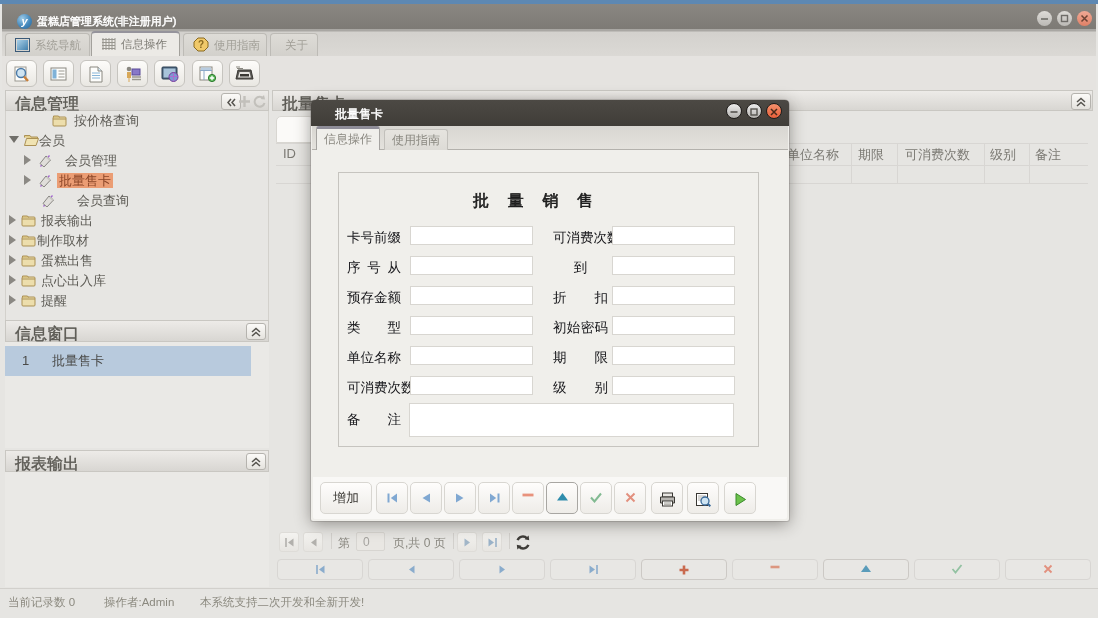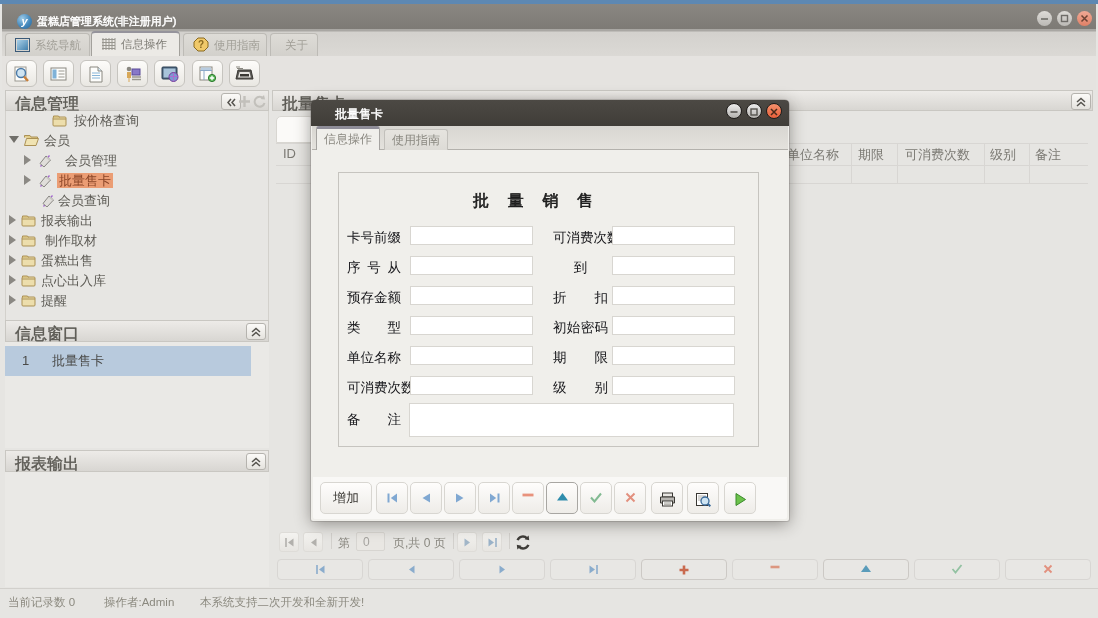--- a/index.html
+++ b/index.html
@@ -196,46 +196,46 @@
 <div class="abs" id="lpanel-tree">
 <div id="tree">
   <div class="trow" style="left:46px;top:0"><svg width="15" height="13" style="vertical-align:-2px">
           <rect x="1" y="3" width="13" height="9" rx="1" fill="#eddeac" stroke="#ab9155"></rect>
           <path d="M1 5h13" stroke="#ab9155"></path>
           <path d="M1.5 3.5v-1.5h5l1 1.5" fill="#e2cd8a" stroke="#ab9155"></path>
         </svg><span style="margin-left:7px">按价格查询</span></div>
   <div class="trow" style="left:3px;top:20px"><span class="arr-d" style="margin-right:4px;vertical-align:2px"></span><svg width="16" height="14" style="vertical-align:-2px">
           <path d="M1.5 4.5v-2h5.5l1 1.5h6.5v2" fill="#e2cd8a" stroke="#ab9155"></path>
           <path d="M1.5 12.5l2-7h12l-2.5 7z" fill="#f0e3b2" stroke="#ab9155"></path>
-        </svg><span style="margin-left:5px">会员</span></div>
+        </svg><span style="">会员</span></div>
   <div class="trow" style="left:18px;top:40px"><span class="arr-r" style="margin-right:7px"></span><svg class="wand" width="15" height="14" style="vertical-align:-2px">
           <path d="M2.5 13.5L11.5 2.5" stroke="#a060d0" stroke-width="1.2"></path>
           <path d="M2 10.5L8 3l4.5 4L6 14z" fill="#e0deda" stroke="#888682" stroke-width="1"></path>
           <path d="M8.7 4.2l3.2 2.9" stroke="#c8c6c2" stroke-width="1.7"></path>
         </svg><span style="margin-left:12px">会员管理</span></div>
   <div class="trow" style="left:18px;top:60px"><span class="arr-r" style="margin-right:7px"></span><svg class="wand" width="15" height="14" style="vertical-align:-2px">
           <path d="M2.5 13.5L11.5 2.5" stroke="#a060d0" stroke-width="1.2"></path>
           <path d="M2 10.5L8 3l4.5 4L6 14z" fill="#e0deda" stroke="#888682" stroke-width="1"></path>
           <path d="M8.7 4.2l3.2 2.9" stroke="#c8c6c2" stroke-width="1.7"></path>
         </svg><span class="hl" style="margin-left:4px">批量售卡</span></div>
   <div class="trow" style="left:35px;top:80px"><svg class="wand" width="15" height="14" style="vertical-align:-2px">
           <path d="M2.5 13.5L11.5 2.5" stroke="#a060d0" stroke-width="1.2"></path>
           <path d="M2 10.5L8 3l4.5 4L6 14z" fill="#e0deda" stroke="#888682" stroke-width="1"></path>
           <path d="M8.7 4.2l3.2 2.9" stroke="#c8c6c2" stroke-width="1.7"></path>
-        </svg><span style="margin-left:2px">会员查询</span></div>
+        </svg><span style="margin-left:21px">会员查询</span></div>
   <div class="trow" style="left:3px;top:100px"><span class="arr-r" style="margin-right:5px"></span><svg width="15" height="13" style="vertical-align:-2px">
           <rect x="1" y="3" width="13" height="9" rx="1" fill="#eddeac" stroke="#ab9155"></rect>
           <path d="M1 5h13" stroke="#ab9155"></path>
           <path d="M1.5 3.5v-1.5h5l1 1.5" fill="#e2cd8a" stroke="#ab9155"></path>
         </svg><span style="margin-left:5px">报表输出</span></div>
   <div class="trow" style="left:3px;top:120px"><span class="arr-r" style="margin-right:5px"></span><svg width="15" height="13" style="vertical-align:-2px">
           <rect x="1" y="3" width="13" height="9" rx="1" fill="#eddeac" stroke="#ab9155"></rect>
           <path d="M1 5h13" stroke="#ab9155"></path>
           <path d="M1.5 3.5v-1.5h5l1 1.5" fill="#e2cd8a" stroke="#ab9155"></path>
-        </svg><span style="margin-left:9px">制作取材</span></div>
+        </svg><span style="margin-left:1px">制作取材</span></div>
   <div class="trow" style="left:3px;top:140px"><span class="arr-r" style="margin-right:5px"></span><svg width="15" height="13" style="vertical-align:-2px">
           <rect x="1" y="3" width="13" height="9" rx="1" fill="#eddeac" stroke="#ab9155"></rect>
           <path d="M1 5h13" stroke="#ab9155"></path>
           <path d="M1.5 3.5v-1.5h5l1 1.5" fill="#e2cd8a" stroke="#ab9155"></path>
         </svg><span style="margin-left:5px">蛋糕出售</span></div>
   <div class="trow" style="left:3px;top:160px"><span class="arr-r" style="margin-right:5px"></span><svg width="15" height="13" style="vertical-align:-2px">
           <rect x="1" y="3" width="13" height="9" rx="1" fill="#eddeac" stroke="#ab9155"></rect>
           <path d="M1 5h13" stroke="#ab9155"></path>
           <path d="M1.5 3.5v-1.5h5l1 1.5" fill="#e2cd8a" stroke="#ab9155"></path>
         </svg><span style="margin-left:5px">点心出入库</span></div>

